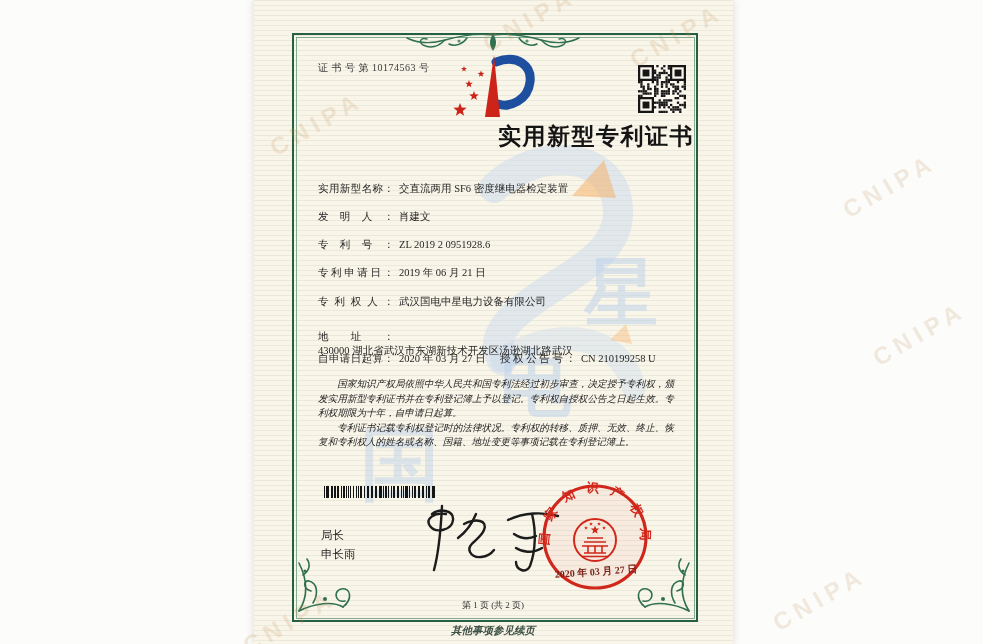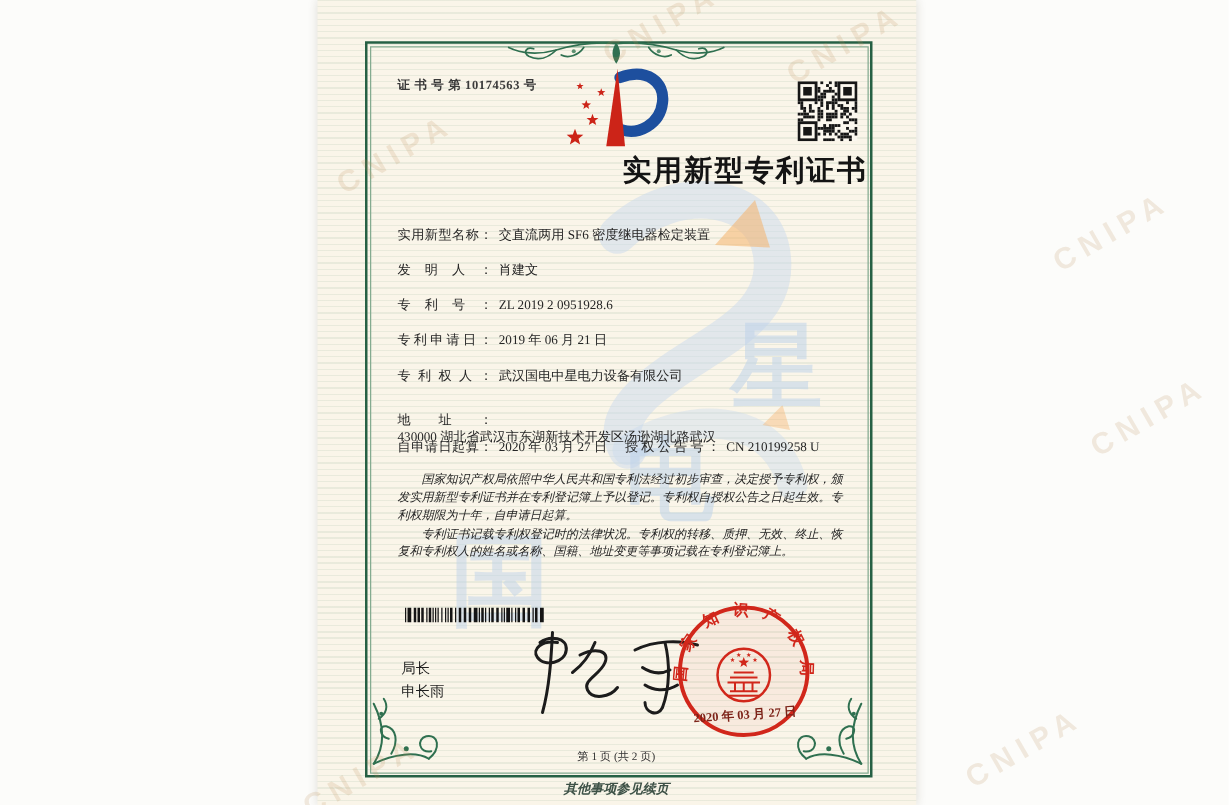--- a/index.html
+++ b/index.html
@@ -8,21 +8,21 @@
   
   .paper{position:absolute;left:254px;top:0;width:479px;height:644px;background:#faf5e9;
          box-shadow:0 0 8px rgba(60,50,30,.18);}
   .paper::before{content:'';position:absolute;inset:0;
          background:repeating-linear-gradient(180deg, rgba(120,160,130,.13) 0 1px, transparent 1px 5px);
          pointer-events:none;}
   
   .frame{position:absolute;left:38px;top:33px;width:402px;height:585px;border:2.5px solid #266044;}
   .frame::after{content:'';position:absolute;inset:1.5px;border:1px solid #84ab90;}
   
-  .cert-no{position:absolute;left:64px;top:61px;font-size:10px;letter-spacing:.5px;color:#3a3a3a;font-weight:bold;}
+  .cert-no{position:absolute;left:64px;top:61px;font-size:10px;letter-spacing:.5px;color:#3a3a3a;}
   .logo{position:absolute;left:198px;top:54px;}
   .qr{position:absolute;left:384px;top:65px;}
   .title{position:absolute;left:38px;top:121px;width:402px;text-align:right;
          font-size:23px;font-weight:700;letter-spacing:1.5px;color:#141414;}
   
   .row{position:absolute;left:64px;font-size:10.5px;line-height:14px;white-space:nowrap;color:#262626;}
   .row .lbl{display:inline-block;width:76px;text-align:justify;text-align-last:justify;font-weight:400;vertical-align:top;}
   .row .val{margin-left:5px;font-weight:400;}
   .row .val .vline{display:block;white-space:nowrap;}
   .r1{top:182px}.r2{top:210px}.r3{top:238px}.r4{top:266px}.r5{top:295px}.r6{top:330px}.r7{top:352px}

